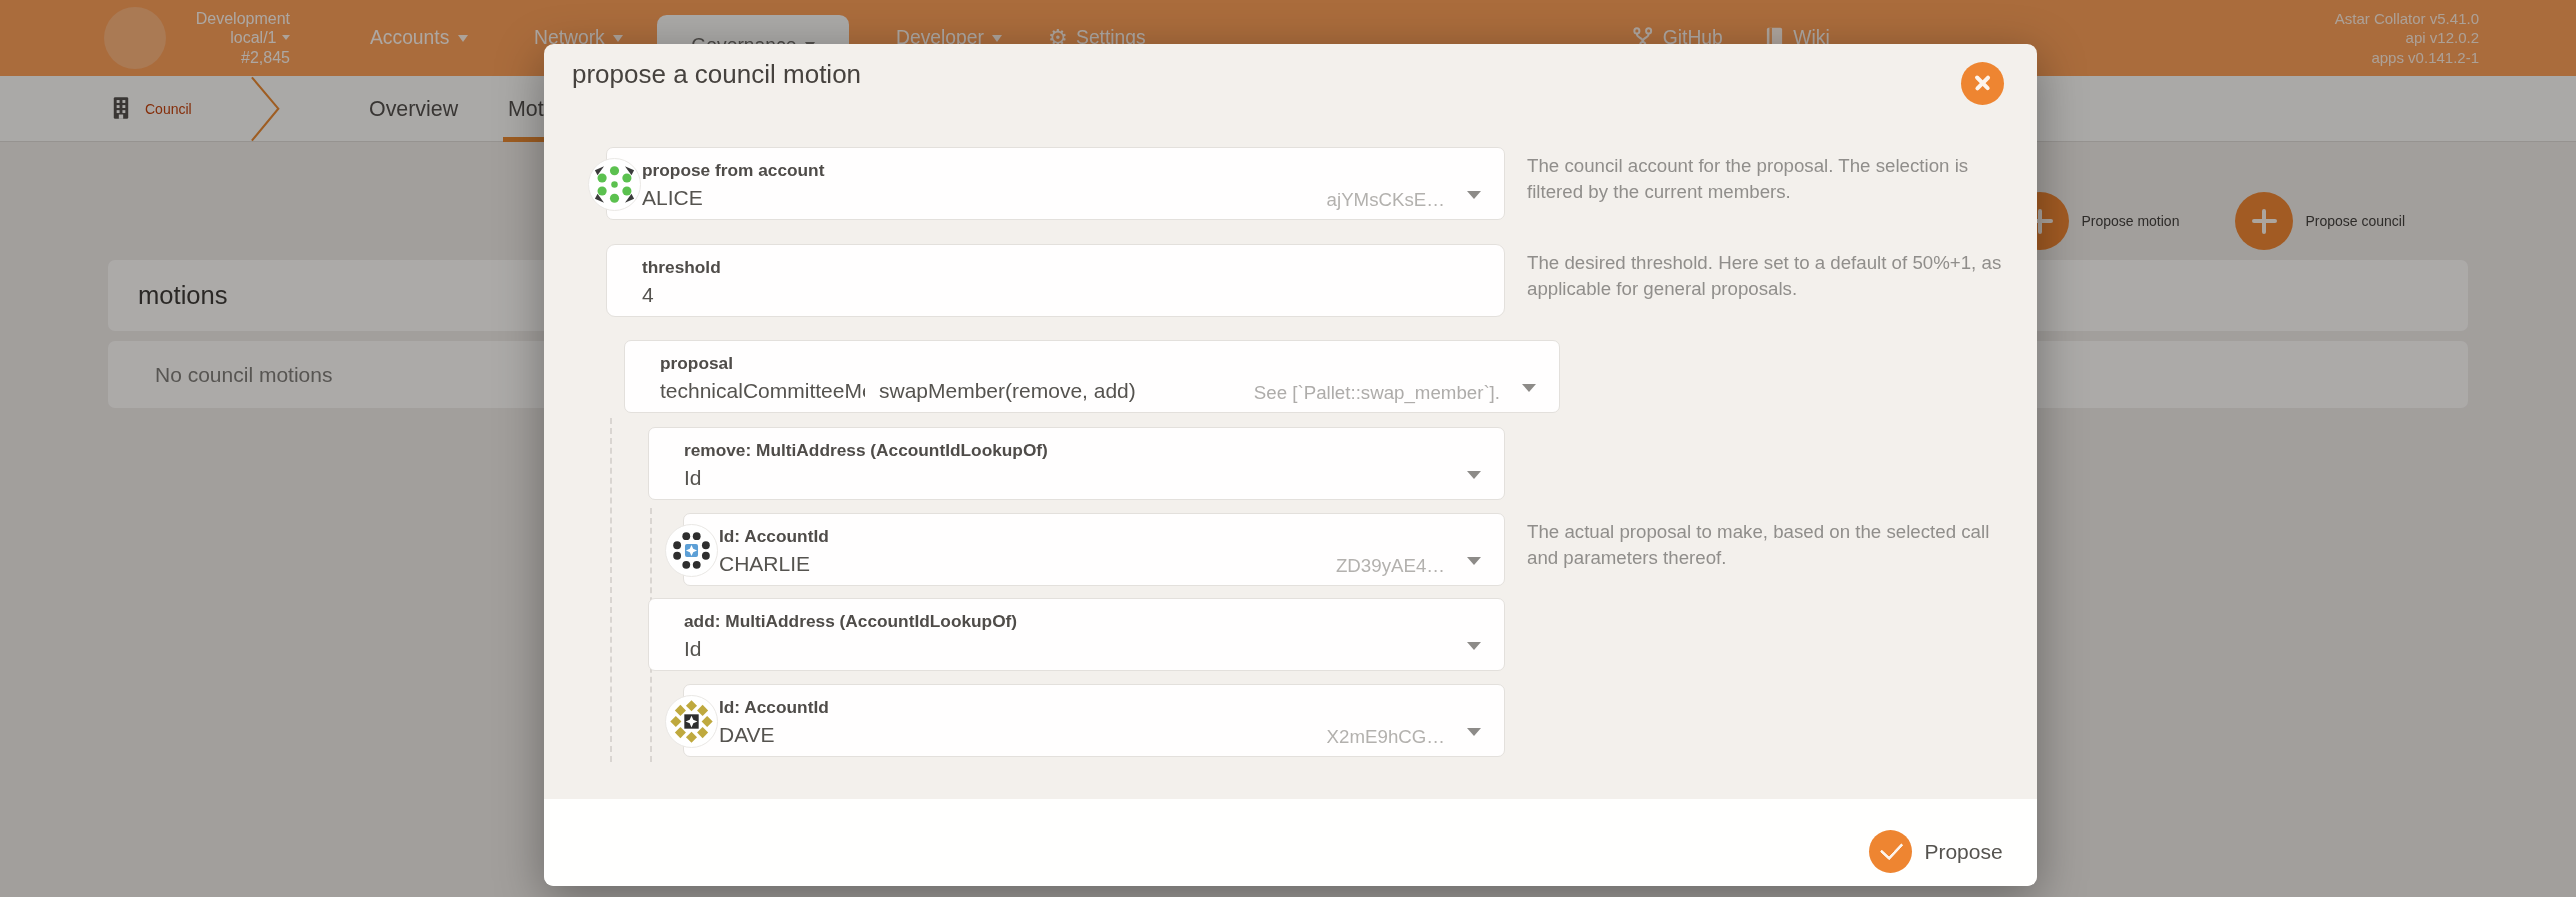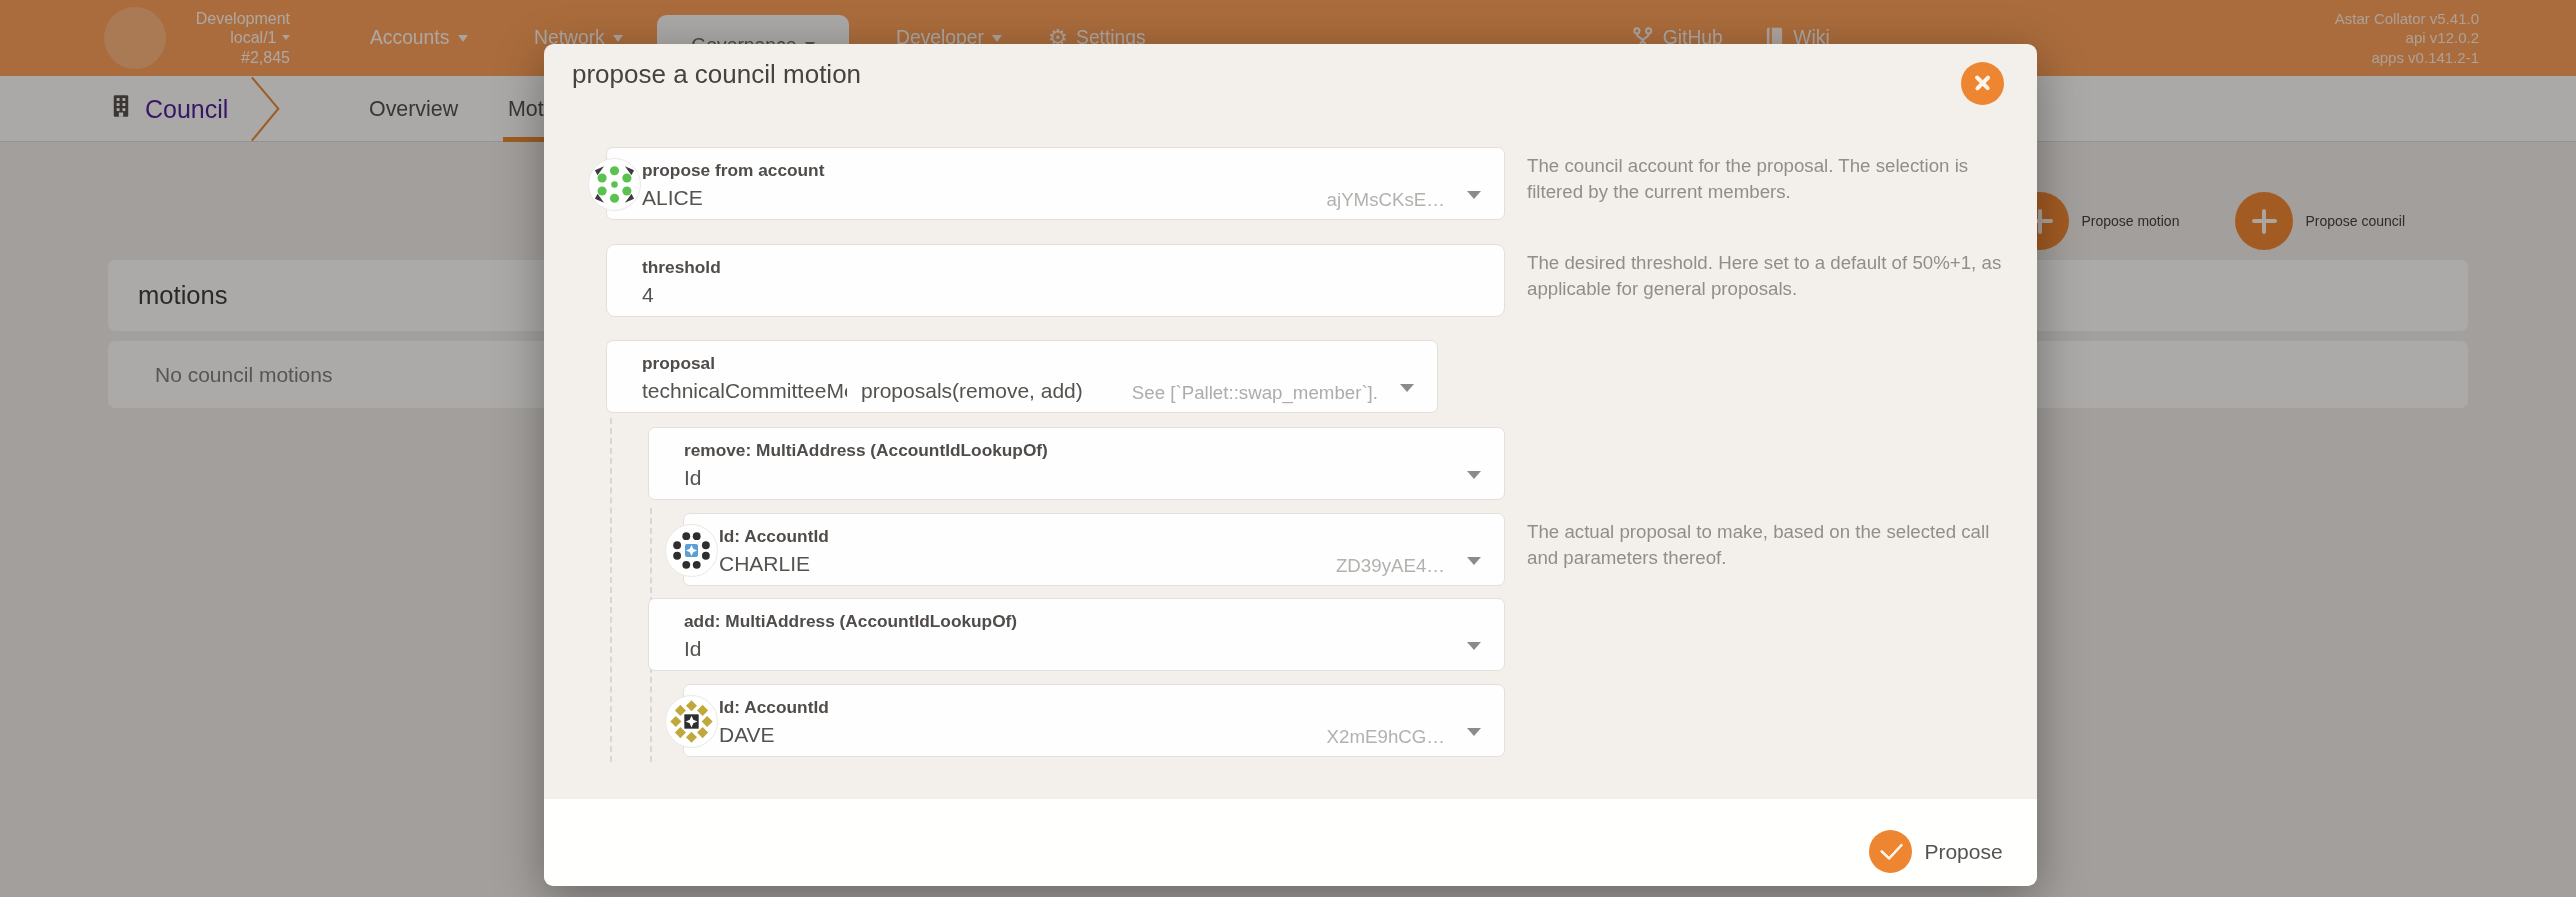--- a/index.html
+++ b/index.html
@@ -26,21 +26,21 @@
           justify-content:center; gap:8.3px; color:#6b6966; font-size:19.3px; }
   .gov-bg .caret-g { width:0;height:0;border-left:5.5px solid transparent;border-right:5.5px solid transparent;
           border-top:7px solid #787672; }
   .hicon { display:inline-flex; align-items:center; }
   .versionblock { position:absolute; right:97px; top:9px; text-align:right;
           color:rgba(255,255,255,0.82); font-size:15px; line-height:19.3px; }
 
   .tabbar { position:absolute; left:0; top:76px; width:100%; height:66px; background:#fbfaf9;
           border-bottom:1.4px solid #dcd9d6; }
   .section-ttl { position:absolute; left:108px; top:0; height:66px; display:flex; align-items:center;
-          gap:11px; font-size:25px; color:#4c1d95; }
+          gap:11px; font-size:14px; color:#c2410c; }
   .tab { position:absolute; top:0; height:66px; display:flex; align-items:center;
           font-size:21.4px; color:#4f4d4b;margin-left:40px; }
   .tab.active::after { content:""; position:absolute; left:-5.5px; right:-5.5px; bottom:0; height:4.8px;
           background:#e8872f; }
   .chevsep { position:absolute; left:249px; top:0; }
 
   .content { position:absolute; left:0; top:142px; right:0; bottom:0; background:#eeebe9; }
   .round-btn { position:absolute; display:flex; align-items:center; gap:12.4px;
           font-size:14px; color:#3f3d3b; }
   .plus-circle { width:58px; height:58px; border-radius:50%; background:#ee8531; position:relative; flex:none; }
@@ -245,24 +245,24 @@
     <span class="caret-d"></span>
   </div>
   <div class="helptext" style="left:983px; top:109px;">The council account for the proposal. The selection is filtered by the current members.</div>
 
   <div class="field" style="left:62px; top:200px; width:899px;border-radius:9px;">
     <span class="flabel">threshold</span>
     <span class="fvalue">4</span>
   </div>
   <div class="helptext" style="left:983px; top:206px;">The desired threshold. Here set to a default of 50%+1, as applicable for general proposals.</div>
 
-  <div class="field" style="left:62px; top:296px; width:832px;">
+  <div class="field" style="left:80px; top:296px; width:936px;">
     <span class="flabel">proposal</span>
     <span class="pallet-clip">technicalCommitteeMe</span>
-    <span class="method-val">proposals(remove, add)</span>
+    <span class="method-val">swapMember(remove, add)</span>
     <span class="fdoc">See [`Pallet::swap_member`].</span>
     <span class="caret-d"></span>
   </div>
 
   <div class="guide" style="left:66px; top:374px; height:344px;"></div>
   <div class="guide" style="left:106px; top:464px; height:254px;"></div>
 
   <div class="field" style="left:104px; top:383px; width:857px;">
     <span class="flabel">remove: MultiAddress (AccountIdLookupOf)</span>
     <span class="fvalue">Id</span>

